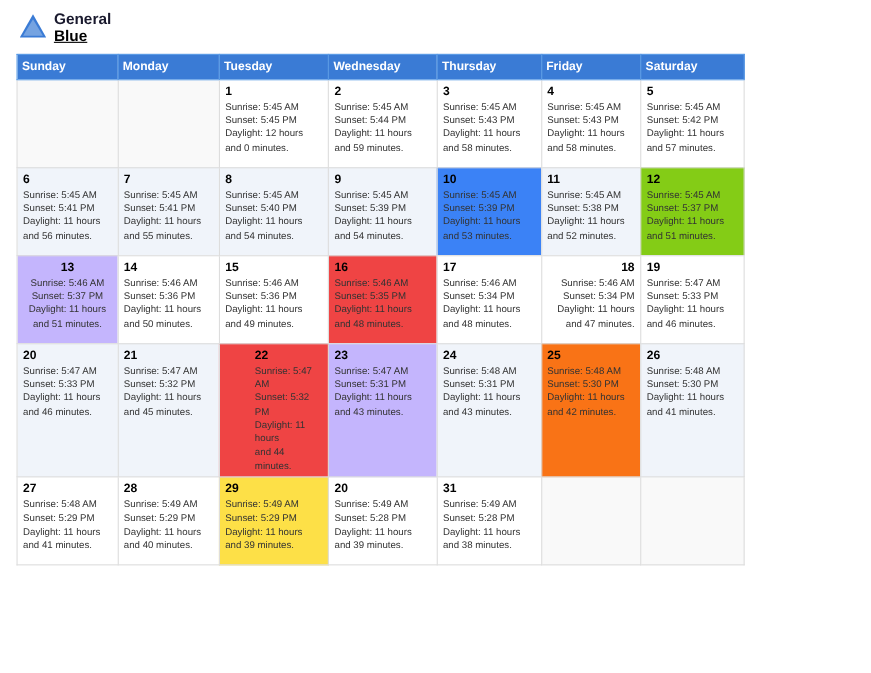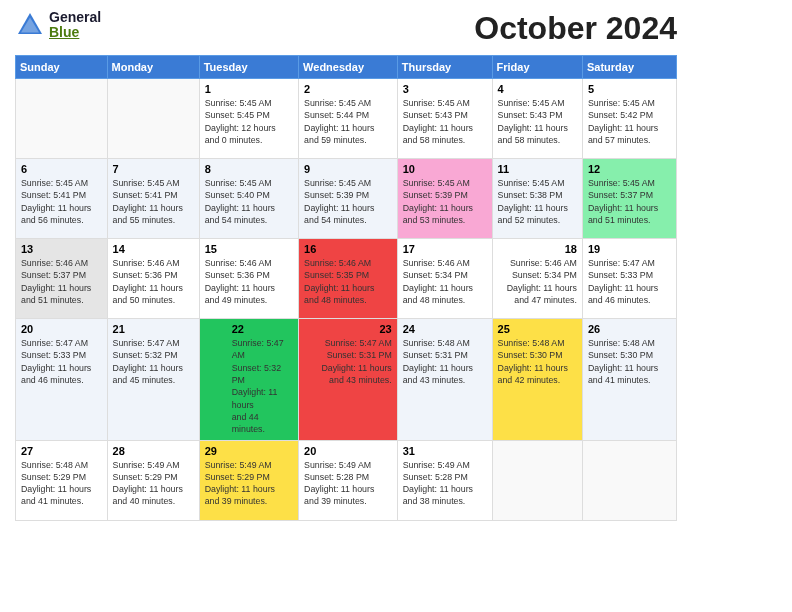--- a/index.html
+++ b/index.html
@@ -102,25 +102,24 @@
 
 <div class="page">
   <div class="header">
     <div class="logo">
       <svg class="logo-icon" viewBox="0 0 40 40">
         <polygon points="20,4 36,32 4,32" fill="#3a7bd5"></polygon>
         <polygon points="20,10 32,30 8,30" fill="#fff" opacity="0.3"></polygon>
       </svg>
       <div class="logo-text">
         <span>General</span>
-        <span style="color:#4d7c0f;text-decoration:underline;">Blue</span>
+        <span style="color:#000000;text-decoration:underline;">Blue</span>
       </div>
     </div>
     <div class="title-section">
-      <div class="month-title">October 2024</div>
     </div>
   </div>
 
   <table class="calendar">
     <thead>
       <tr id="dow-row">
       <th>Sunday</th>
           <th>Monday</th>
           <th>Tuesday</th>
           <th>Wednesday</th>
@@ -191,44 +190,44 @@
 Daylight: 11 hours
 and 54 minutes.</div>
           </td>
           <td style="background: rgb(240, 244, 250);">
             <span class="day-num">9</span>
             <div class="day-info" style="white-space: pre-line;">Sunrise: 5:45 AM
 Sunset: 5:39 PM
 Daylight: 11 hours
 and 54 minutes.</div>
           </td>
-          <td style="background: #f9a8d4;">
+          <td style="background: #3b82f6;">
             <span class="day-num">10</span>
             <div class="day-info" style="white-space: pre-line;">Sunrise: 5:45 AM
 Sunset: 5:39 PM
 Daylight: 11 hours
 and 53 minutes.</div>
           </td>
           <td style="background: rgb(240, 244, 250);">
             <span class="day-num">11</span>
             <div class="day-info" style="white-space: pre-line;">Sunrise: 5:45 AM
 Sunset: 5:38 PM
 Daylight: 11 hours
 and 52 minutes.</div>
           </td>
-          <td style="background: #86efac; margin-left: 21px;">
+          <td style="background: #84cc16; margin-left: 21px;">
             <span class="day-num">12</span>
             <div class="day-info" style="white-space: pre-line;">Sunrise: 5:45 AM
 Sunset: 5:37 PM
 Daylight: 11 hours
 and 51 minutes.</div>
           </td>
         </tr>
         <tr>
-          <td style="background: #e5e5e5;">
+          <td style="background: #c4b5fd; text-align: center;">
             <span class="day-num">13</span>
             <div class="day-info" style="white-space: pre-line;">Sunrise: 5:46 AM
 Sunset: 5:37 PM
 Daylight: 11 hours
 and 51 minutes.</div>
           </td>
           <td style="background: rgb(255, 255, 255);">
             <span class="day-num">14</span>
             <div class="day-info" style="white-space: pre-line;">Sunrise: 5:46 AM
 Sunset: 5:36 PM
@@ -279,42 +278,42 @@
 Daylight: 11 hours
 and 46 minutes.</div>
           </td>
           <td style="background: rgb(240, 244, 250); margin-top: 11px;">
             <span class="day-num">21</span>
             <div class="day-info" style="white-space: pre-line;">Sunrise: 5:47 AM
 Sunset: 5:32 PM
 Daylight: 11 hours
 and 45 minutes.</div>
           </td>
-          <td style="background: #22c55e; padding-left: 32px;">
+          <td style="background: #ef4444; padding-left: 32px;">
             <span class="day-num">22</span>
             <div class="day-info" style="white-space: pre-line;">Sunrise: 5:47 AM
 Sunset: 5:32 PM
 Daylight: 11 hours
 and 44 minutes.</div>
           </td>
-          <td style="background: #ef4444; text-align: right;">
+          <td style="background: #c4b5fd;">
             <span class="day-num">23</span>
             <div class="day-info" style="white-space: pre-line;">Sunrise: 5:47 AM
 Sunset: 5:31 PM
 Daylight: 11 hours
 and 43 minutes.</div>
           </td>
           <td style="background: rgb(240, 244, 250);">
             <span class="day-num">24</span>
             <div class="day-info" style="white-space: pre-line;">Sunrise: 5:48 AM
 Sunset: 5:31 PM
 Daylight: 11 hours
 and 43 minutes.</div>
           </td>
-          <td style="background: #fde047;">
+          <td style="background: #f97316;">
             <span class="day-num">25</span>
             <div class="day-info" style="white-space: pre-line;">Sunrise: 5:48 AM
 Sunset: 5:30 PM
 Daylight: 11 hours
 and 42 minutes.</div>
           </td>
           <td style="background: rgb(240, 244, 250);">
             <span class="day-num">26</span>
             <div class="day-info" style="white-space: pre-line;">Sunrise: 5:48 AM
 Sunset: 5:30 PM

